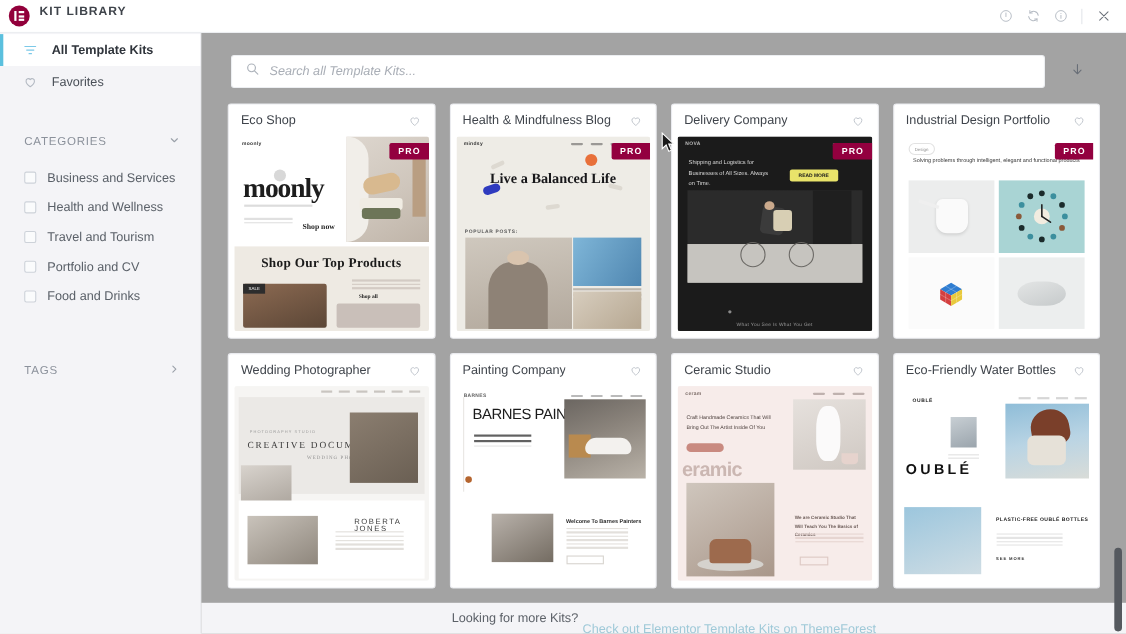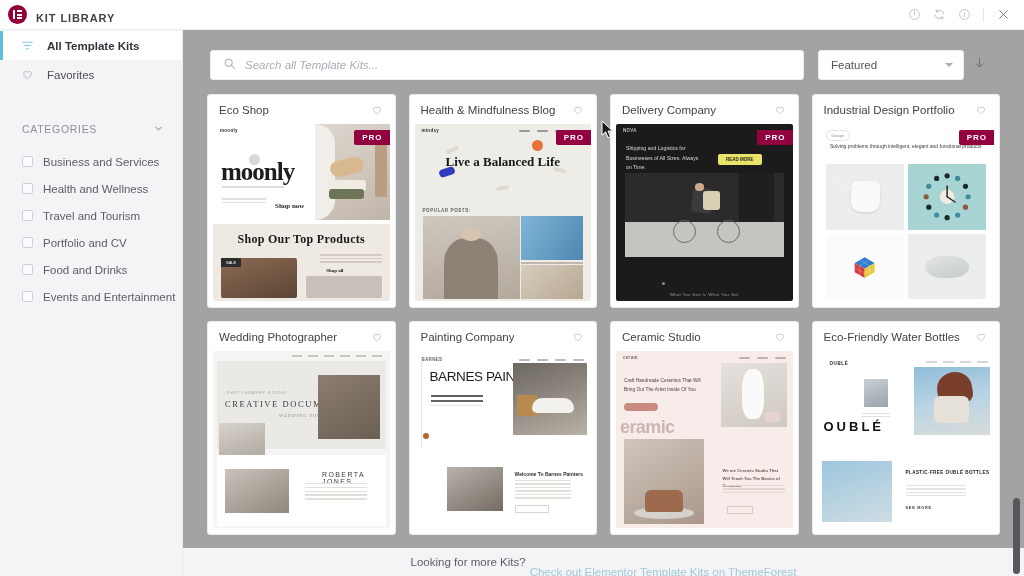--- a/index.html
+++ b/index.html
@@ -13,21 +13,21 @@
 
   
   .topbar {
     height: 30px; min-height: 30px;
     background: #ffffff;
     border-bottom: 1px solid #eceef1;
     display: flex; align-items: center;
     padding: 0 10px 0 8px;
     position: relative; z-index: 5;
   }
-  .brand { display: flex; align-items: flex-end; gap: 9px; }
+  .brand { display: flex; align-items: flex-start; gap: 9px; }
   .logo-circle {
     width: 19px; height: 19px; border-radius: 50%;
     background: #92003B;
     display: flex; align-items: center; justify-content: center;
   }
   .logo-mark { display: flex; gap: 1.5px; align-items: center; }
   .logo-bar { width: 2px; height: 9px; background: #fff; }
   .logo-lines { display: flex; flex-direction: column; gap: 1.5px; }
   .logo-lines i { display: block; width: 5px; height: 2px; background: #fff; }
   .brand-title {
@@ -416,45 +416,45 @@
           <span>Travel and Tourism</span>
         </div>
         <div class="cat-row">
           <span class="cbox"></span>
           <span>Portfolio and CV</span>
         </div>
         <div class="cat-row">
           <span class="cbox"></span>
           <span>Food and Drinks</span>
         </div>
-        <div class="cat-row">
-          <span class="cbox"></span>
-          <span>Events and Entertainment</span>
-        </div>
-      </div>
-
+      </div>
+
+      <div class="tags-head">
+        <span>TAGS</span>
+        <span class="chev">
+          <svg width="11" height="11" viewBox="0 0 24 24" fill="none" stroke="currentColor" stroke-width="2.2" stroke-linecap="round" stroke-linejoin="round">
+              <path d="M9 6l6 6-6 6"></path>
+            </svg>
+        </span>
+      </div>
     </div>
 
     <div class="main">
 
       <div class="toolbar">
         <div class="search-wrap">
           <span>
             <svg width="13" height="13" viewBox="0 0 24 24" fill="none" stroke="currentColor" stroke-width="2" stroke-linecap="round">
               <circle cx="10.5" cy="10.5" r="6.5"></circle>
                 <path d="M15.5 15.5L21 21"></path>
             </svg>
           </span>
           <input class="search-input" type="text" placeholder="Search all Template Kits..." style="">
         </div>
         <div class="sort-wrap">
-          <div class="select-box">
-            <span>Featured</span>
-            <span class="caret"></span>
-          </div>
           <div class="sort-dir">
             <span>
               <svg width="13" height="14" viewBox="0 0 24 24" fill="none" stroke="currentColor" stroke-width="1.8" stroke-linecap="round" stroke-linejoin="round">
                 <path d="M12 4v15M6 13.5l6 6 6-6"></path>
               </svg>
             </span>
           </div>
         </div>
       </div>
 

